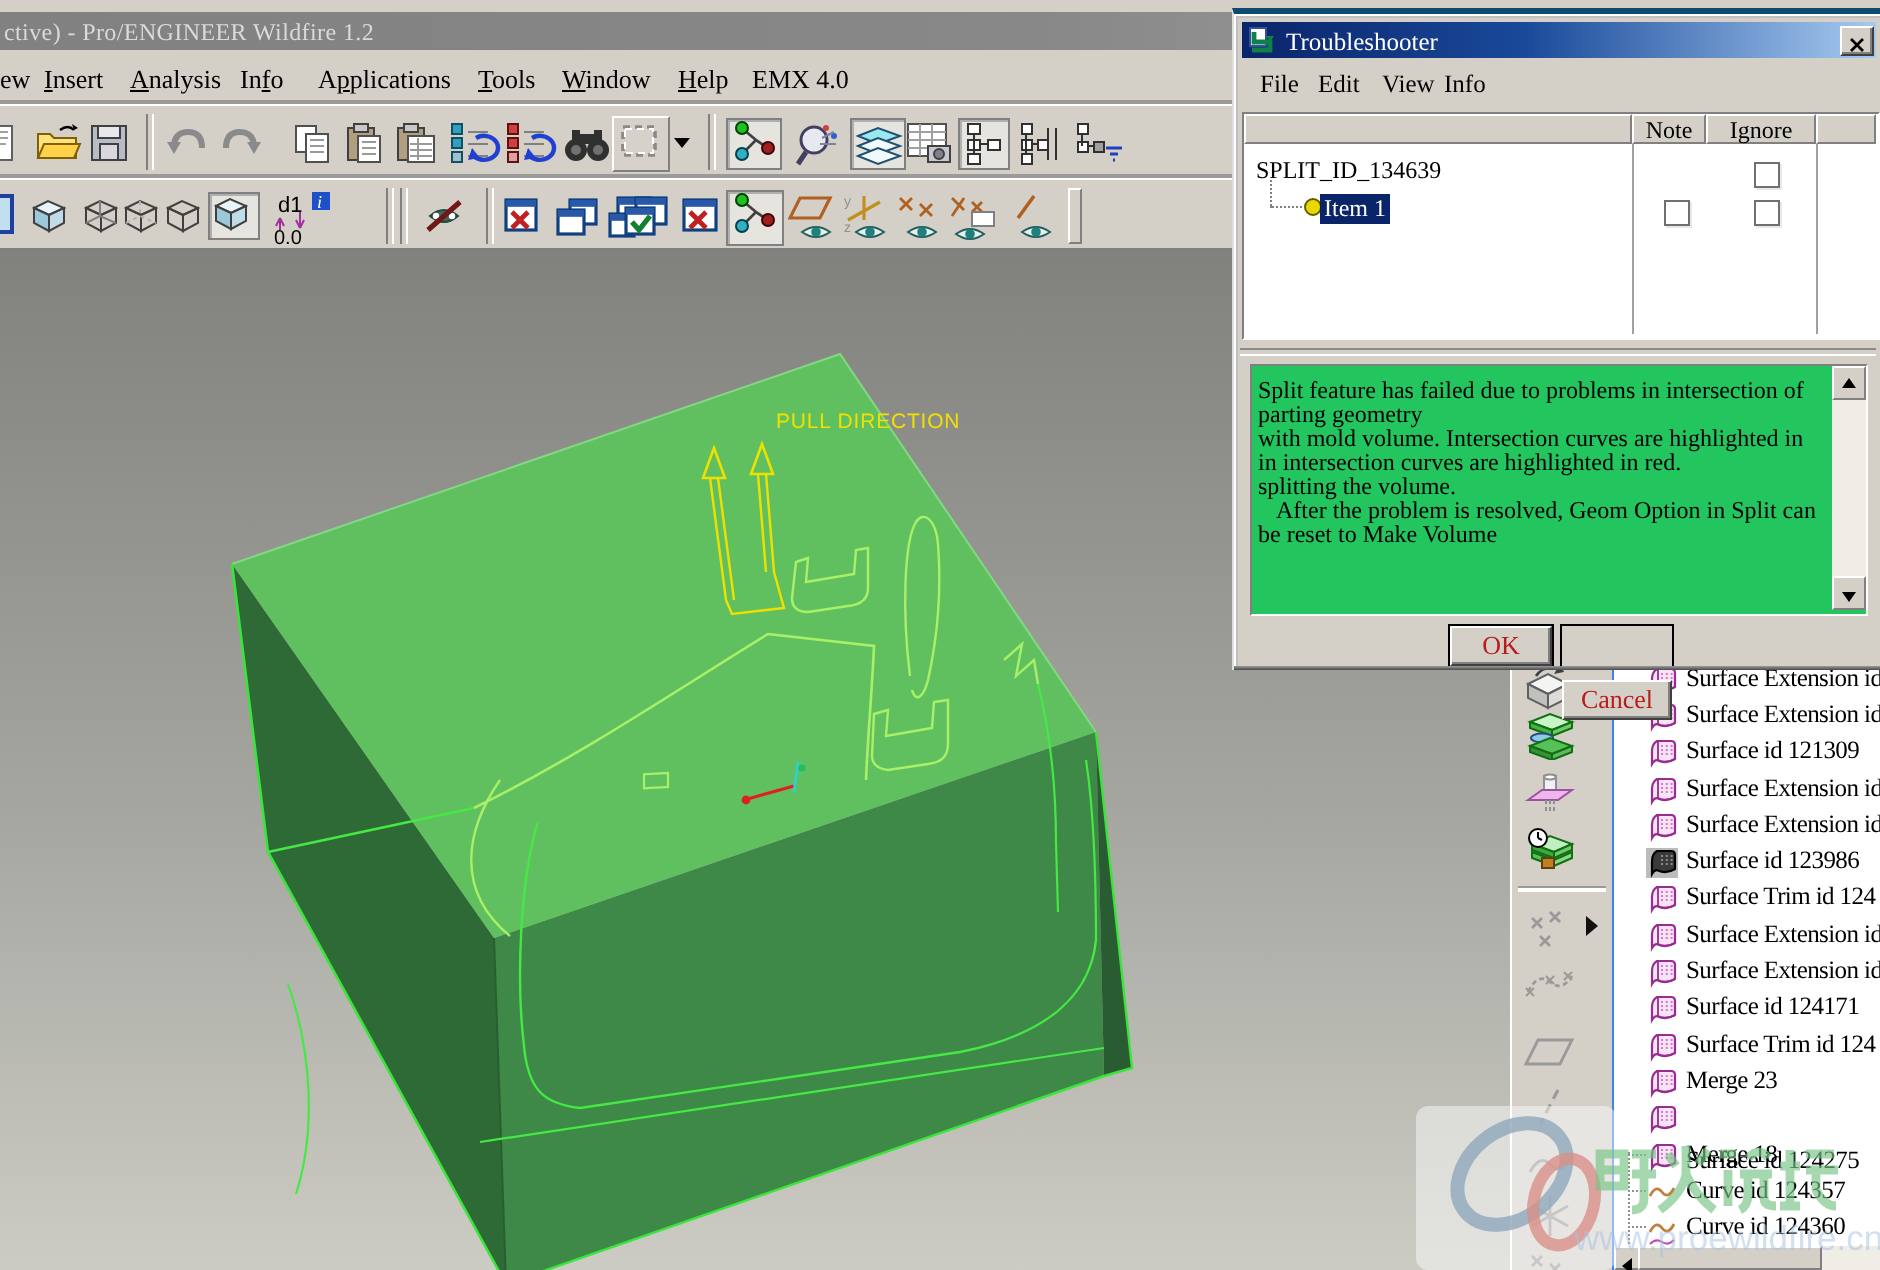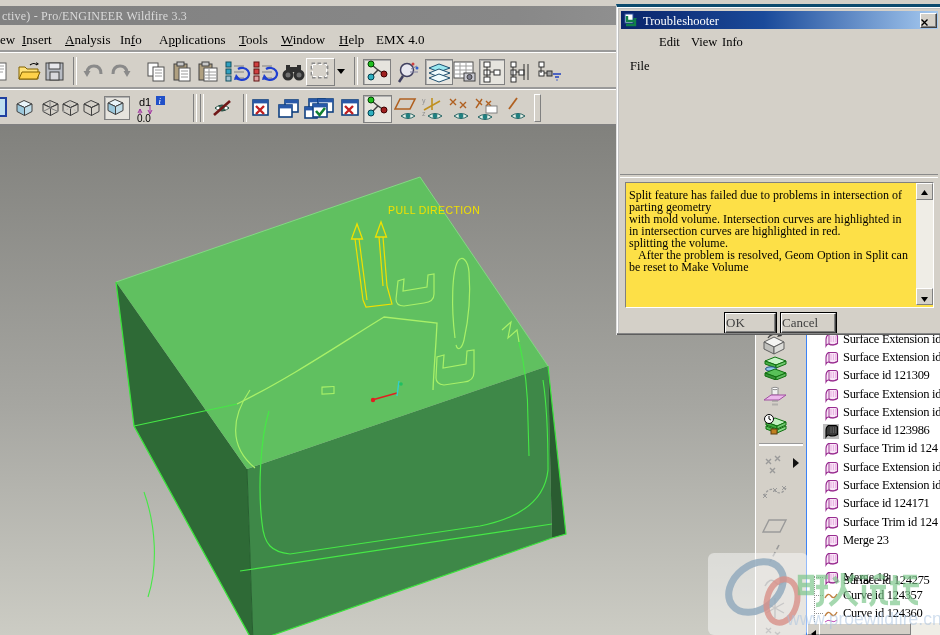--- a/index.html
+++ b/index.html
@@ -3,28 +3,28 @@
 html,body{margin:0;padding:0}
 body{width:940px;height:635px;position:relative;overflow:hidden;background:#d4d0c8;
  font-family:"Liberation Serif",serif;}
 .abs{position:absolute}
 .sunken{border-top:1px solid #808080;border-left:1px solid #808080;
  border-bottom:1px solid #fff;border-right:1px solid #fff}
 .raised{border-top:1px solid #fff;border-left:1px solid #fff;
  border-bottom:1px solid #808080;border-right:1px solid #808080}
 .btn{background:#d4d0c8;border-top:1px solid #fff;border-left:1px solid #fff;
  border-bottom:1px solid #404040;border-right:1px solid #404040;
- box-shadow:inset -1px -1px 0 #808080;text-align:left;
- font-size:13px;color:#404040}
+ box-shadow:inset -1px -1px 0 #808080;text-align:center;
+ font-size:13px;color:#b91c1c}
 .vsep{position:absolute;width:2px;border-left:1px solid #808080;border-right:1px solid #fff;height:28px;top:4px}
 u{text-decoration:underline}
 </style></head><body>
 
 <div class="abs" style="left:0;top:6px;width:940px;height:19px;background:linear-gradient(90deg,#818181 0%,#888888 55%,#a6a6a6 100%);"></div>
-<div class="abs" style="left:2px;top:9px;font-size:12px;color:#dadada;letter-spacing:0.2px;">ctive) - Pro/ENGINEER Wildfire 3.3</div>
+<div class="abs" style="left:2px;top:9px;font-size:12px;color:#dadada;letter-spacing:0.2px;">ctive) - Pro/ENGINEER Wildfire 1.2</div>
 <div class="abs" style="left:0;top:25px;width:940px;height:27px;background:#d4d0c8;padding-left:11px;">
 <span class="abs" style="left:0px;top:7px;font-size:13px;color:#000;">ew</span>
 <span class="abs" style="left:22px;top:7px;font-size:13px;color:#000;"><u>I</u>nsert</span>
 <span class="abs" style="left:65px;top:7px;font-size:13px;color:#000;"><u>A</u>nalysis</span>
 <span class="abs" style="left:120px;top:7px;font-size:13px;color:#000;">In<u>f</u>o</span>
 <span class="abs" style="left:159px;top:7px;font-size:13px;color:#000;">A<u>p</u>plications</span>
 <span class="abs" style="left:239px;top:7px;font-size:13px;color:#000;"><u>T</u>ools</span>
 <span class="abs" style="left:281px;top:7px;font-size:13px;color:#000;"><u>W</u>indow</span>
 <span class="abs" style="left:339px;top:7px;font-size:13px;color:#000;"><u>H</u>elp</span>
 <span class="abs" style="left:376px;top:7px;font-size:13px;color:#000;">EMX 4.0</span>
@@ -518,26 +518,42 @@
     <div class="abs" style="left:4px;top:4px;right:3px;height:18px;background:linear-gradient(90deg,#0a246a,#1a4a9a 45%,#a6caf0);"></div>
     <svg class="abs" style="left:7px;top:6px;" width="14" height="14" viewBox="0 0 14 14">
       <rect x="1" y="1" width="8" height="9" fill="#fff" stroke="#3050a0"></rect>
       <path d="M3 3 L3 8 L11 8 L11 12 L2 12" fill="none" stroke="#108048" stroke-width="2.4"></path>
       <path d="M9 5 l2 3 l2 -3 z" fill="#108048"></path>
     </svg>
     <div class="abs" style="left:26px;top:7px;font-size:12.5px;color:#fff;">Troubleshooter</div>
     <div class="abs btn" style="left:303px;top:6px;width:15px;height:13px;"><svg width="7" height="7" viewBox="0 0 7 7" style="margin-top:2px;">
         <path d="M0.5 0.5 L6.5 6.5 M6.5 0.5 L0.5 6.5" stroke="#000" stroke-width="1.4"></path>
       </svg></div>
-    <div class="abs" style="left:13px;top:28px;font-size:12.5px;margin-top:24px;">File</div>
+    <div class="abs" style="left:13px;top:28px;font-size:12.5px;">File</div>
     <div class="abs" style="left:42px;top:28px;font-size:12.5px;">Edit</div>
     <div class="abs" style="left:74px;top:28px;font-size:12.5px;">View</div>
     <div class="abs" style="left:105px;top:28px;font-size:12.5px;">Info</div>
+    <div class="abs sunken" style="left:4px;top:49px;width:317px;height:112px;background:#fff;">
+      <div class="abs raised" style="left:0px;top:0;width:192px;height:13px;background:#d4d0c8;text-align:center;font-size:12px;"></div>
+      <div class="abs raised" style="left:194px;top:0;width:35px;height:13px;background:#d4d0c8;text-align:center;font-size:12px;">Note</div>
+      <div class="abs raised" style="left:231px;top:0;width:53px;height:13px;background:#d4d0c8;text-align:center;font-size:12px;">Ignore</div>
+      <div class="abs raised" style="left:286px;top:0;width:28px;height:13px;background:#d4d0c8;text-align:center;font-size:12px;"></div>
+      <div class="abs" style="left:194px;top:15px;width:1px;height:95px;background:#a0a0a0;"></div>
+      <div class="abs" style="left:286px;top:15px;width:1px;height:95px;background:#a0a0a0;"></div>
+      <div class="abs" style="left:6px;top:21px;font-size:12px;">SPLIT_ID_134639</div>
+      <div class="abs" style="left:13px;top:33px;width:1px;height:13px;border-left:1px dotted #808080;"></div>
+      <div class="abs" style="left:13px;top:46px;width:16px;height:1px;border-top:1px dotted #808080;"></div>
+      <div class="abs" style="left:30px;top:42px;width:7px;height:7px;border-radius:50%;background:#e8d800;border:1px solid #606000;"></div>
+      <div class="abs" style="left:38px;top:40px;font-size:12px;background:#0a246a;color:#fff;padding:0 2px;">Item 1</div>
+      <div class="abs" style="left:255px;top:24px;width:11px;height:11px;background:#fff;border:1px solid #707070;box-shadow:1px 1px 0 #e8e8e8;"></div>
+      <div class="abs" style="left:210px;top:43px;width:11px;height:11px;background:#fff;border:1px solid #707070;box-shadow:1px 1px 0 #e8e8e8;"></div>
+      <div class="abs" style="left:255px;top:43px;width:11px;height:11px;background:#fff;border:1px solid #707070;box-shadow:1px 1px 0 #e8e8e8;"></div>
+    </div>
     <div class="abs" style="left:3px;top:167px;width:318px;height:2px;border-top:1px solid #8a8a8a;border-bottom:1px solid #fff;"></div>
-    <div class="abs sunken" style="left:8px;top:175px;width:307px;height:124px;background:#fde047;">
+    <div class="abs sunken" style="left:8px;top:175px;width:307px;height:124px;background:#22c55e;">
       <div style="position:absolute;left:3px;top:6px;font-size:12px;line-height:12px;color:#000;">
         <div style="white-space:nowrap;">Split feature has failed due to problems in intersection of</div>
         <div style="white-space:nowrap;">parting geometry</div>
         <div style="white-space:nowrap;">with mold volume. Intersection curves are highlighted in</div>
         <div style="white-space:nowrap;">in intersection curves are highlighted in red.</div>
         <div style="white-space:nowrap;">splitting the volume.</div>
         <div style="white-space:nowrap;">&nbsp;&nbsp;&nbsp;After the problem is resolved, Geom Option in Split can</div>
         <div style="white-space:nowrap;">be reset to Make Volume</div>
       </div>
       <div class="abs" style="right:0;top:0;width:17px;height:122px;background:#efede6;">
@@ -546,15 +562,15 @@
           </svg></div>
         <div class="abs raised" style="left:0;bottom:0;width:15px;height:15px;background:#d4d0c8;"><svg width="9" height="9" viewBox="0 0 9 9" style="margin:3px 0 0 3px;">
             <path d="M4.5 8 L1 3 L8 3 Z" fill="#000"></path>
           </svg></div>
       </div>
     </div>
     <div class="abs" style="left:107px;top:305px;width:51px;height:20px;border:1px solid #000;">
       <div class="btn" style="width:100%;height:100%;box-sizing:border-box;line-height:17px;">OK</div>
     </div>
     <div class="abs" style="left:163px;top:305px;width:55px;height:20px;border:1px solid #000;">
-      <div class="btn" style="width:100%;height:100%;box-sizing:border-box;line-height:17px;">Cancel</div>
+      <div class="btn" style="width:100%;height:100%;box-sizing:border-box;line-height:17px;margin-top:27px;">Cancel</div>
     </div>
     <div class="abs" style="left:0;bottom:0;width:324px;height:2px;background:linear-gradient(180deg,#9a9a9a,#4a4a4a);"></div>
   </div>
 </body></html>

